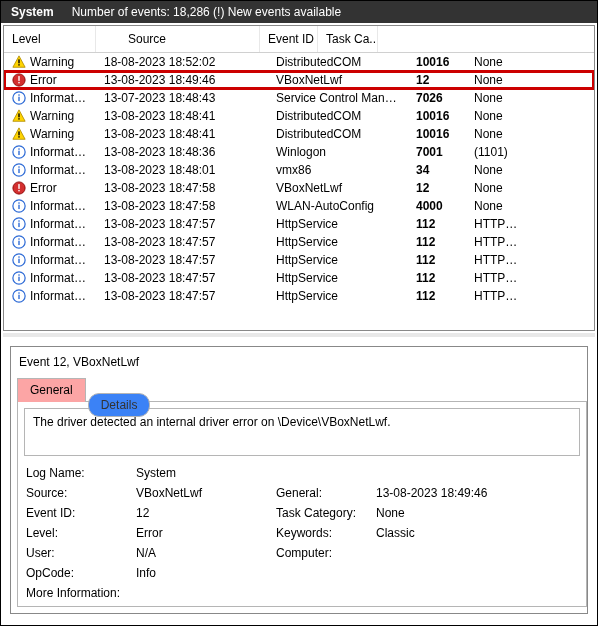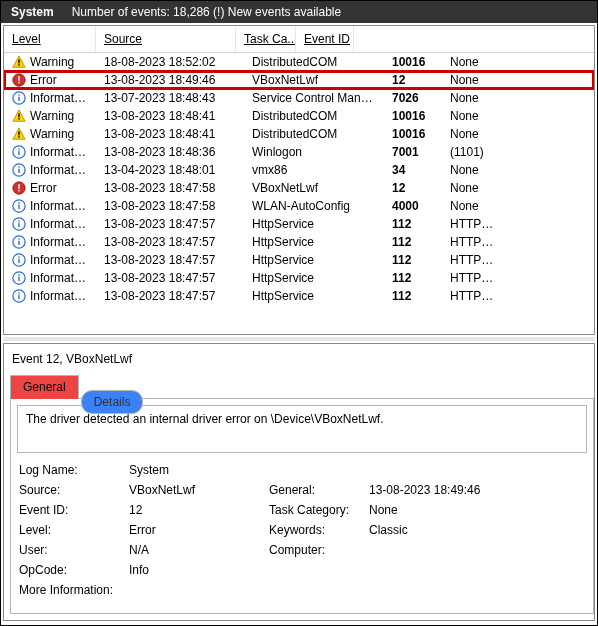--- a/index.html
+++ b/index.html
@@ -30,33 +30,32 @@
   border: 1px solid #888;
   margin: 2px;
   height: 310px;
   overflow: hidden;
   background: #fff;
 }
 .grid-header {
   display: flex;
   border-bottom: 1px solid #d0d0d0;
   background: #fff;
-  text-decoration: underline;
 }
 .grid-header .col {
   padding: 6px 8px;
   font-size: 12px;
   color: #000;
   border-right: 1px solid #e8e8e8;
   white-space: nowrap;
   overflow: hidden;
 }
 .col-level { width: 92px; }
 .col-dt { width: 148px; }
-.col-src { width: 140px; }
+.col-src { width: 140px; margin-left: 24px; }
 .col-eid { width: 58px; text-align: right; }
 .col-cat { width: 60px; }
 .grid-body { overflow-y: auto; height: calc(100% - 30px); }
 .row {
   display: flex;
   padding: 1px 0;
   font-size: 12px;
   color: #000;
   align-items: center;
 }
@@ -77,40 +76,40 @@
   display: inline-block;
   width: 14px; height: 14px;
   margin-right: 4px;
   vertical-align: -3px;
 }
 .ico-warn svg, .ico-err svg, .ico-info svg { width:14px; height:14px; display:block; }
 
 .details-pane {
   flex: 1;
   border: 1px solid #888;
-  margin: 2px;
+  margin: 9px;
   background: #fff;
   display: flex;
   flex-direction: column;
   padding: 4px 0 6px 6px;
 }
 .details-title {
   font-size: 12px;
   padding: 4px 2px 8px 2px;
 }
 .tabs {
   display: flex;
   border-bottom: 1px solid #b5b5b5;
 }
 .tab {
   padding: 4px 12px;
   font-size: 12px;
   border: 1px solid #b5b5b5;
   border-bottom: none;
-  background: #ef4444;
+  background: #fca5a5;
   margin-right: 2px;
   position: relative;
   top: 1px;
 }
 .tab.inactive {
   background: #3b82f6;
   color: #333;
   border-bottom: 1px solid #b5b5b5;
   top: 16px;
   border-radius: 11px;
@@ -152,22 +151,22 @@
   <span class="sys">System</span>
   <span>Number of events: 18,286 (!) New events available</span>
 </div>
 
 <div class="main">
 
   <div class="grid-wrap">
     <div class="grid-header">
       <div class="col col-level">Level</div>
       <div class="col col-src">Source</div>
+      <div class="col col-eid">Event ID</div>
       <div class="col col-cat">Task Ca...</div>
-      <div class="col col-eid">Event ID</div>
     </div>
     <div class="grid-body" id="grid-body">
         <div class="row">
           <div class="cell col-level"><span class="ico ico-warn"><svg viewBox="0 0 16 16">
                 <polygon points="8,1 15,14 1,14" fill="#ffd400" stroke="#b38f00" stroke-width="1"></polygon>
                 <rect x="7.2" y="5" width="1.6" height="4.5" fill="#000"></rect>
                 <rect x="7.2" y="10.5" width="1.6" height="1.6" fill="#000"></rect>
               </svg></span><span>Warning</span></div>
           <div class="cell col-dt">18-08-2023 18:52:02</div>
           <div class="cell col-src">DistributedCOM</div>
@@ -228,21 +227,21 @@
           <div class="cell col-src">Winlogon</div>
           <div class="cell col-eid">7001</div>
           <div class="cell col-cat">(1101)</div>
         </div>
         <div class="row">
           <div class="cell col-level"><span class="ico ico-info"><svg viewBox="0 0 16 16">
                 <circle cx="8" cy="8" r="7" fill="#fff" stroke="#2e6bd6" stroke-width="1.4"></circle>
                 <rect x="7.2" y="6.5" width="1.6" height="5" fill="#2e6bd6"></rect>
                 <rect x="7.2" y="3.8" width="1.6" height="1.6" fill="#2e6bd6"></rect>
               </svg></span><span>Information</span></div>
-          <div class="cell col-dt">13-04-2023 18:48:01</div>
+          <div class="cell col-dt">13-08-2023 18:48:01</div>
           <div class="cell col-src">vmx86</div>
           <div class="cell col-eid">34</div>
           <div class="cell col-cat">None</div>
         </div>
         <div class="row">
           <div class="cell col-level"><span class="ico ico-err"><svg viewBox="0 0 16 16">
                 <circle cx="8" cy="8" r="7" fill="#d32f2f" stroke="#8a0000" stroke-width="1"></circle>
                 <rect x="7.2" y="3.5" width="1.6" height="5.5" fill="#fff"></rect>
                 <rect x="7.2" y="10.2" width="1.6" height="1.6" fill="#fff"></rect>
               </svg></span><span>Error</span></div>

